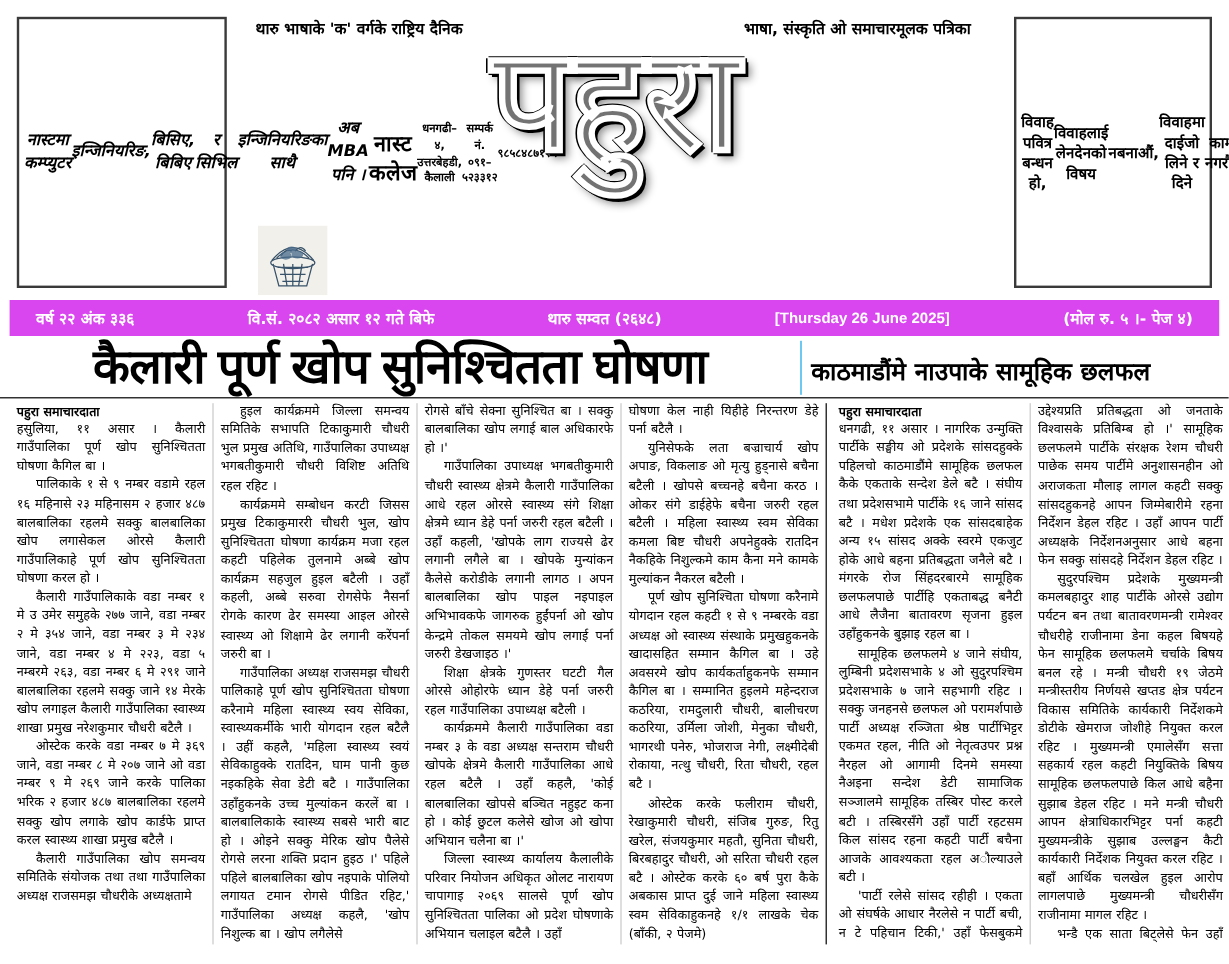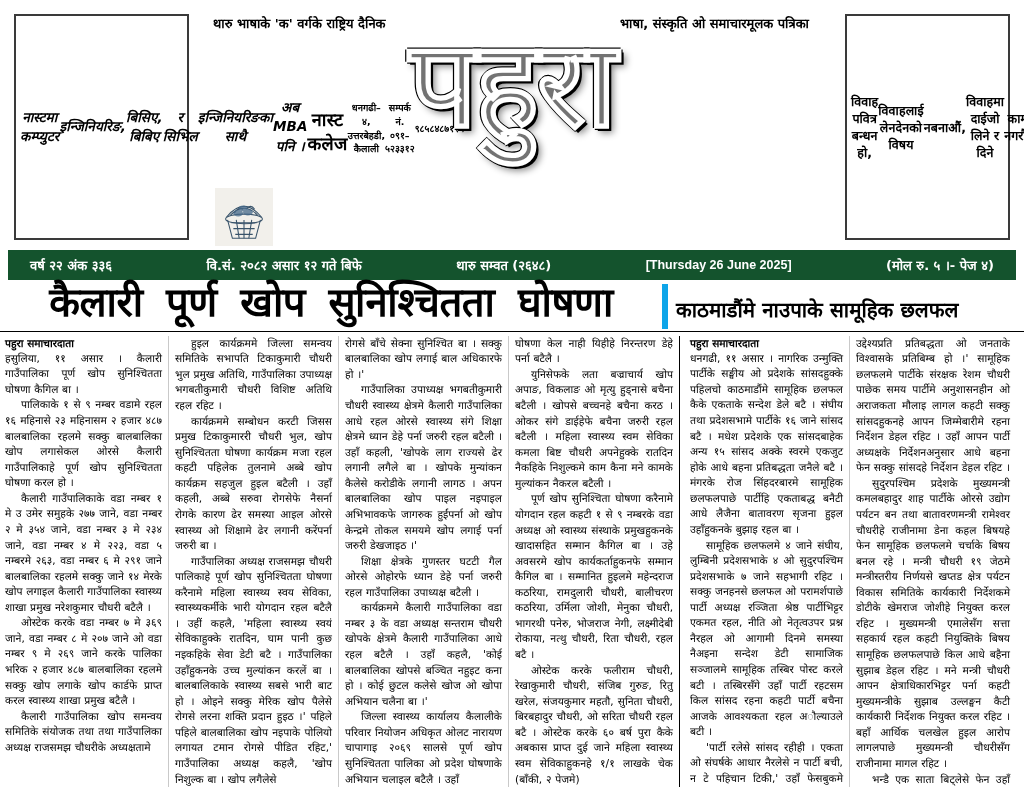--- a/index.html
+++ b/index.html
@@ -146,21 +146,21 @@
     font-style: italic;
     font-weight: 600;
     font-size: 14px;
     letter-spacing: .6px;
     margin-top: 1px;
   }
 
   
   .date-bar {
     margin: 2px 8px 0 8px;
-    background: #14532d;
+    background: #d946ef;
     color: #fff;
     height: 30px;
     display: flex;
     align-items: center;
     font-family: "DejaVu Sans", sans-serif;
     font-weight: 600;
     font-size: 13px;
     padding: 0 22px;
   }
   .date-bar span { white-space: nowrap; }
@@ -172,45 +172,44 @@
   .headline-row {
     display: flex;
     align-items: flex-end;
     padding: 0 8px;
     margin-top: 4px;
     border-bottom: 1px solid #000;
     padding-bottom: 2px;
   }
   .headline-main {
     flex: 0 0 660px;
-    font-family: Liberation Mono, monospace;
+    font-family: Liberation Sans, sans-serif;
     font-weight: 700;
     font-size: 40px;
     line-height: 1.12;
     text-align: center;
     letter-spacing: -0.5px;
-    border-right: 6px solid #0ea5e9;
+    border-right: 1px solid #0ea5e9;
     padding-right: 8px;
   }
   .headline-side {
     flex: 1 1 auto;
     font-family: "DejaVu Sans", sans-serif;
     font-weight: 700;
     font-size: 20.5px;
     line-height: 1.2;
     text-align: left;
     padding: 0 2px 6px 8px;
   }
 
   
   .body-row {
     display: flex;
     padding: 4px 8px 0 8px;
     height: 455px;
-    justify-content: flex-end;
   }
   .col-group { display: flex; }
   .col {
     width: 170px;
     flex: 0 0 170px;
     padding: 0 6px;
     border-right: 1px solid #c9c9c9;
     overflow: hidden;
   }
   .col:last-child { border-right: none; }

